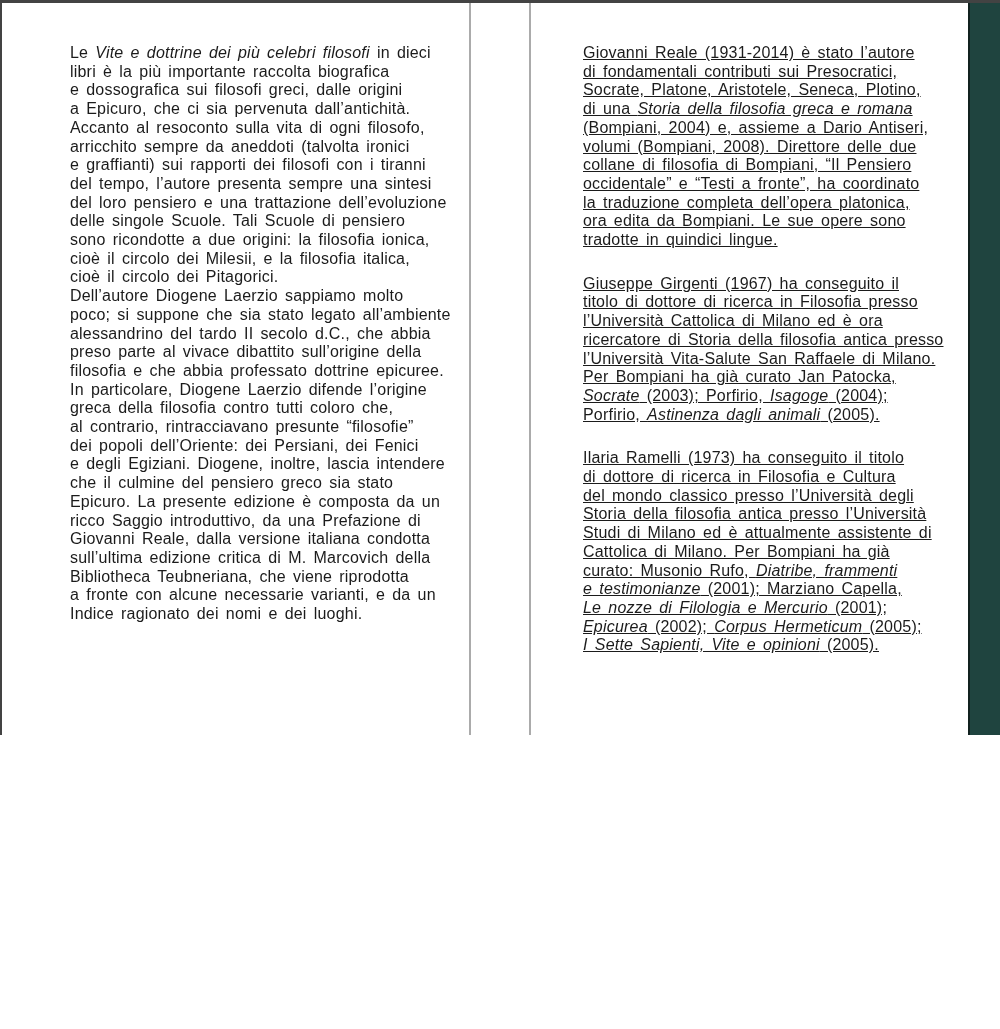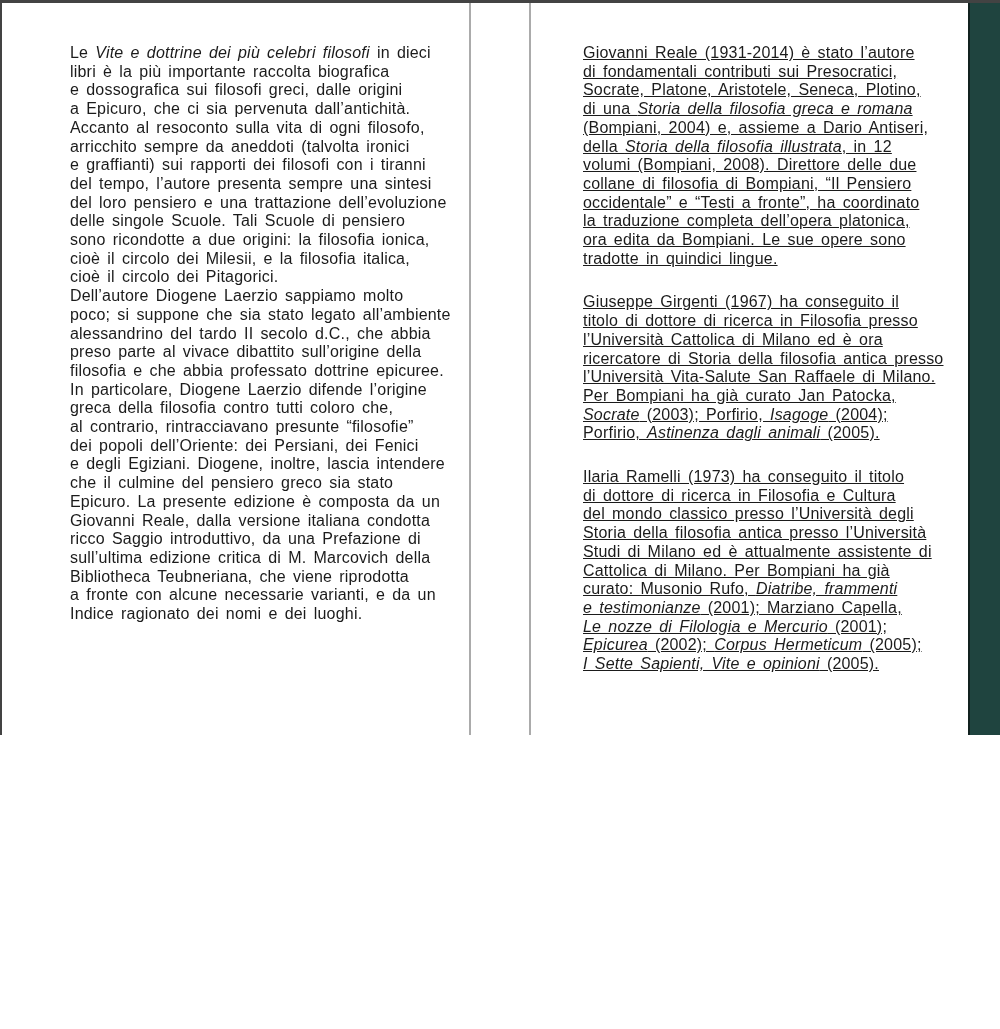--- a/index.html
+++ b/index.html
@@ -99,36 +99,35 @@
       <div class="line">alessandrino del tardo II secolo d.C., che abbia</div>
       <div class="line">preso parte al vivace dibattito sull’origine della</div>
       <div class="line">filosofia e che abbia professato dottrine epicuree.</div>
       <div class="line">In particolare, Diogene Laerzio difende l’origine</div>
       <div class="line">greca della filosofia contro tutti coloro che,</div>
       <div class="line">al contrario, rintracciavano presunte “filosofie”</div>
       <div class="line">dei popoli dell’Oriente: dei Persiani, dei Fenici</div>
       <div class="line">e degli Egiziani. Diogene, inoltre, lascia intendere</div>
       <div class="line">che il culmine del pensiero greco sia stato</div>
       <div class="line">Epicuro. La presente edizione è composta da un</div>
+      <div class="line">ricco Saggio introduttivo, da una Prefazione di</div>
       <div class="line">Giovanni Reale, dalla versione italiana condotta</div>
-      <div class="line">ricco Saggio introduttivo, da una Prefazione di</div>
       <div class="line">sull’ultima edizione critica di M. Marcovich della</div>
       <div class="line">Bibliotheca Teubneriana, che viene riprodotta</div>
       <div class="line">a fronte con alcune necessarie varianti, e da un</div>
       <div class="line">Indice ragionato dei nomi e dei luoghi.</div>
     </div>
 
   <div class="flap-text right-flap-text">
     <div class="para">
         <div class="line">Giovanni Reale (1931-2014) è stato l’autore</div>
         <div class="line">di fondamentali contributi sui Presocratici,</div>
         <div class="line">Socrate, Platone, Aristotele, Seneca, Plotino,</div>
         <div class="line">di una <i>Storia della filosofia greca e romana</i></div>
         <div class="line">(Bompiani, 2004) e, assieme a Dario Antiseri,</div>
-        <div class="line">della <i>Storia della filosofia illustrata</i>, in 12</div>
         <div class="line">volumi (Bompiani, 2008). Direttore delle due</div>
         <div class="line">collane di filosofia di Bompiani, “Il Pensiero</div>
         <div class="line">occidentale”  e “Testi a fronte”, ha coordinato</div>
         <div class="line">la traduzione completa dell’opera platonica,</div>
         <div class="line">ora edita da Bompiani. Le sue opere sono</div>
         <div class="line">tradotte in quindici lingue.</div>
       </div>
     <div class="para">
         <div class="line">Giuseppe Girgenti (1967) ha conseguito il</div>
         <div class="line">titolo di dottore di ricerca in Filosofia presso</div>

